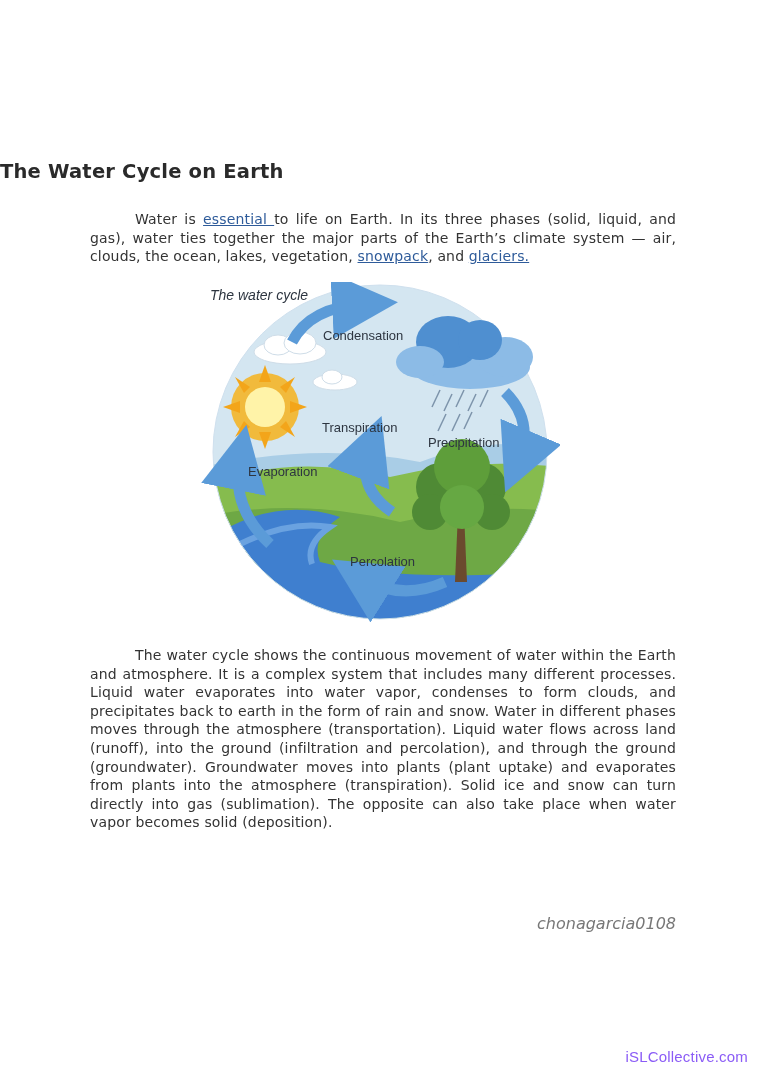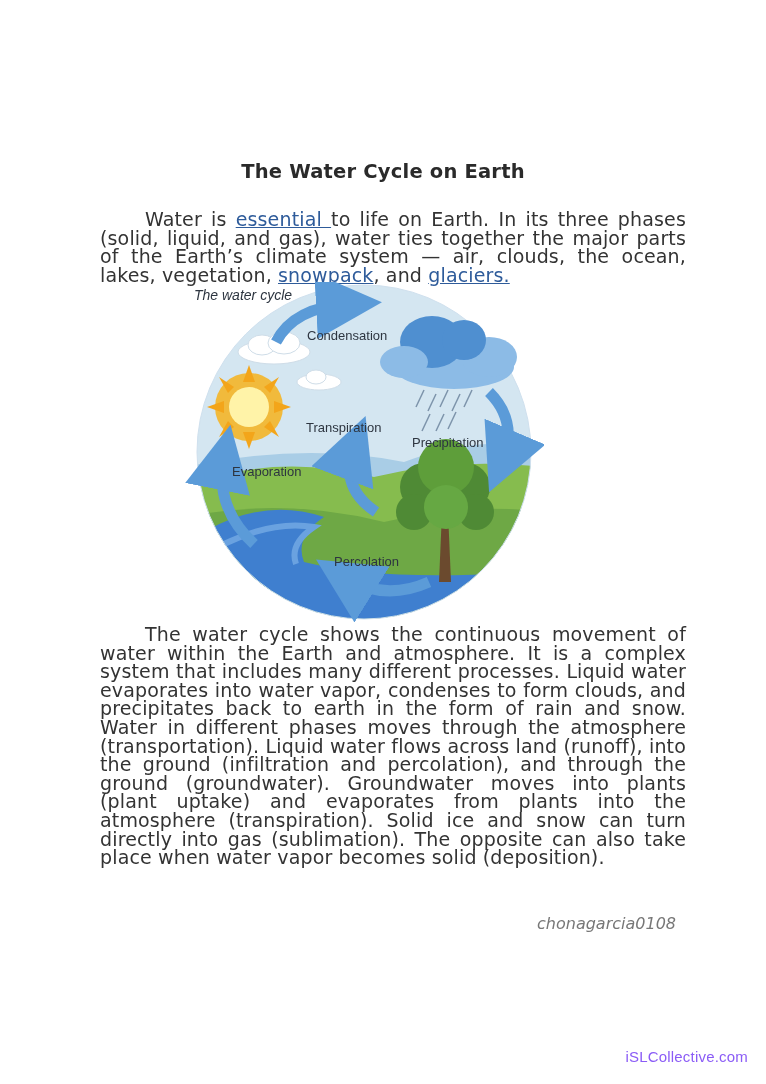--- a/index.html
+++ b/index.html
@@ -1,34 +1,33 @@
 <!DOCTYPE html>
 <html><head>
 <meta charset="utf-8">
 <style>
   html, body { margin: 0; padding: 0; }
   body {
     width: 766px; height: 1084px; background: #ffffff; position: relative; overflow: hidden;
     font-family: "DejaVu Sans", sans-serif; color: #2b2b2b;
   }
   .title {
-    position: absolute; left: 0; width: 766px; top: 160px; text-align: center;
+    position: absolute; left: 0; width: 766px; top: 160px; text-align: left;
     font-size: 19.5px; font-weight: bold; color: #2a2a2a; letter-spacing: 0.2px;
   }
   .para {
     position: absolute; left: 90px; width: 586px;
-    font-size: 19px; line-height: 18.6px; text-align: justify; color: #333;
+    font-size: 14px; line-height: 18.6px; text-align: justify; color: #333;
     letter-spacing: 0.15px;
-    margin-left: 10px;
   }
   .para .indent { display: inline-block; width: 45px; }
   .p1 { top: 210px; }
-  .p2 { top: 625px; }
+  .p2 { top: 646px; }
   .para a { color: #2e5b9a; text-decoration: underline; }
-  .diagram { position: absolute; left: 184px; top: 282px; width: 360px; height: 345px; }
+  .diagram { position: absolute; left: 200px; top: 282px; width: 360px; height: 345px; }
   .sig {
     position: absolute; right: 90px; top: 914px; font-size: 16px; font-style: italic; color: #777;
   }
   .brand {
     position: absolute; right: 18px; top: 1048px; font-size: 15px; color: #8b5cf6;
     font-family: "Liberation Sans", sans-serif; letter-spacing: 0.2px;
   }
   .lbl { font-family: "Liberation Sans", sans-serif; font-size: 13px; fill: #2d3540; }
 </style>
 </head>

